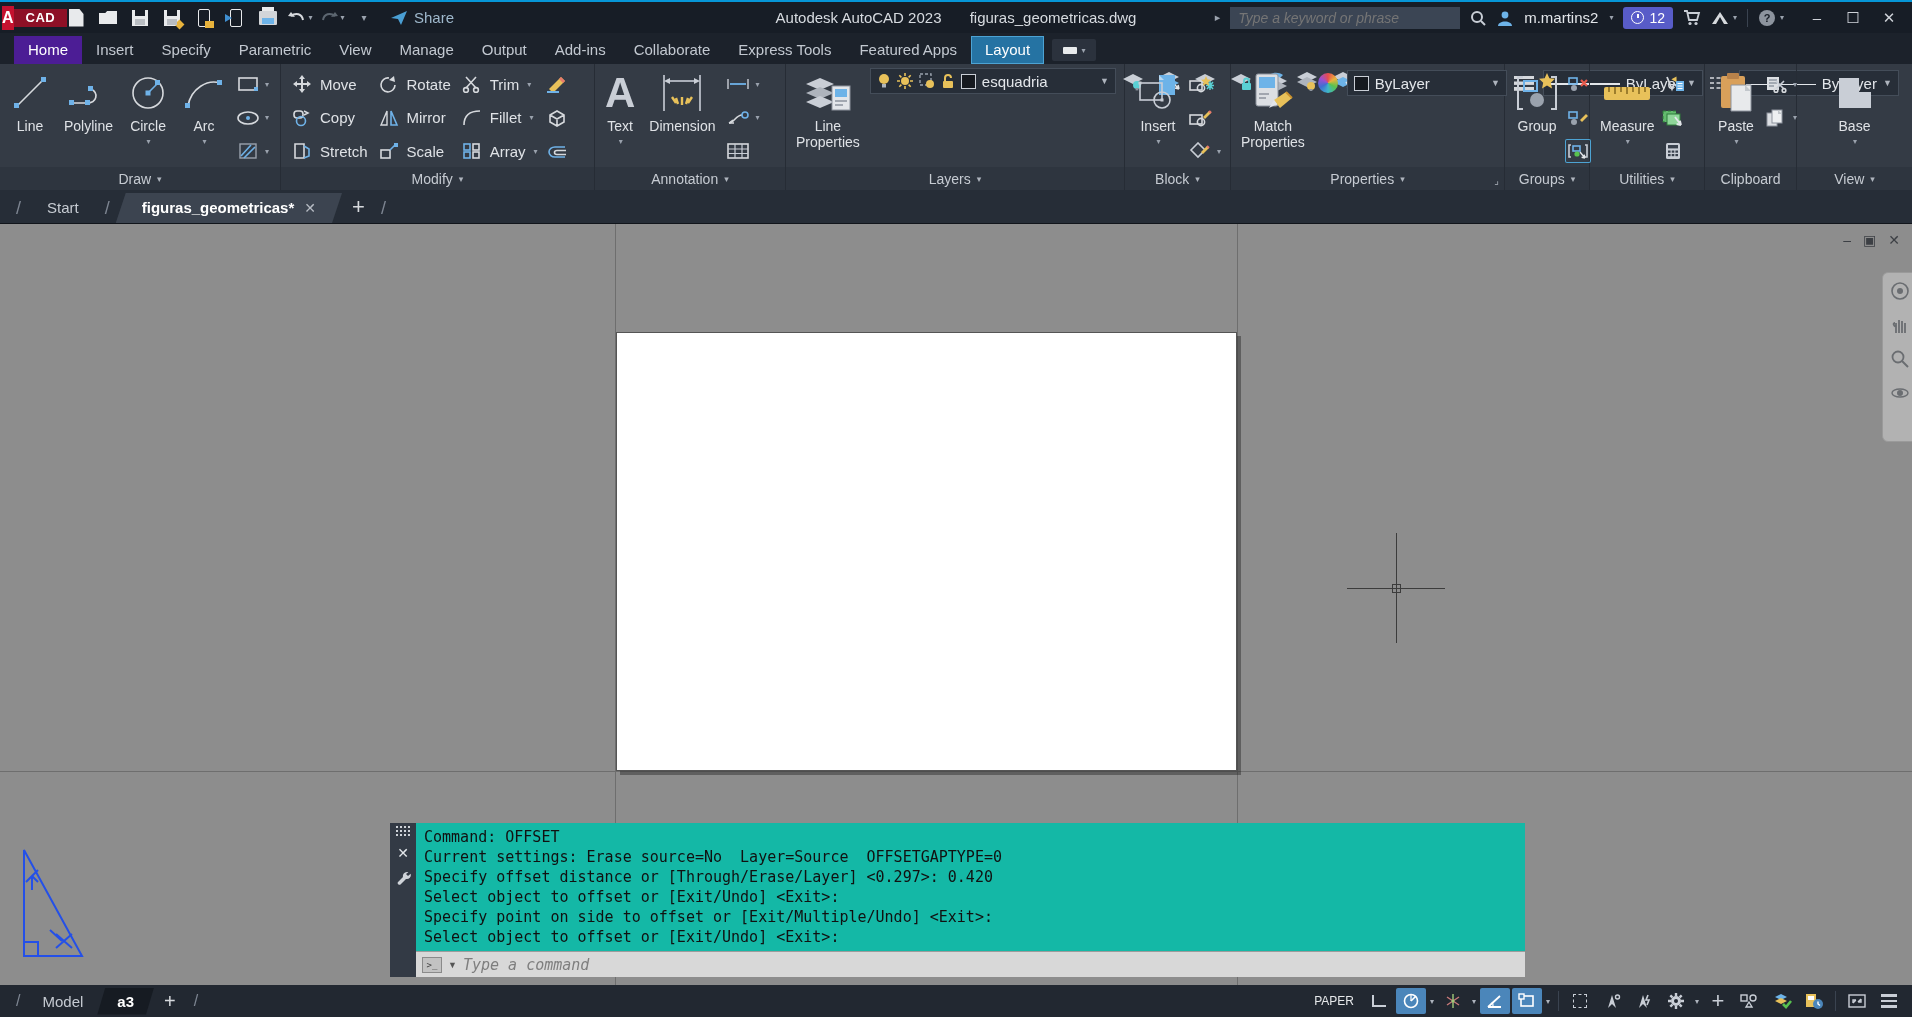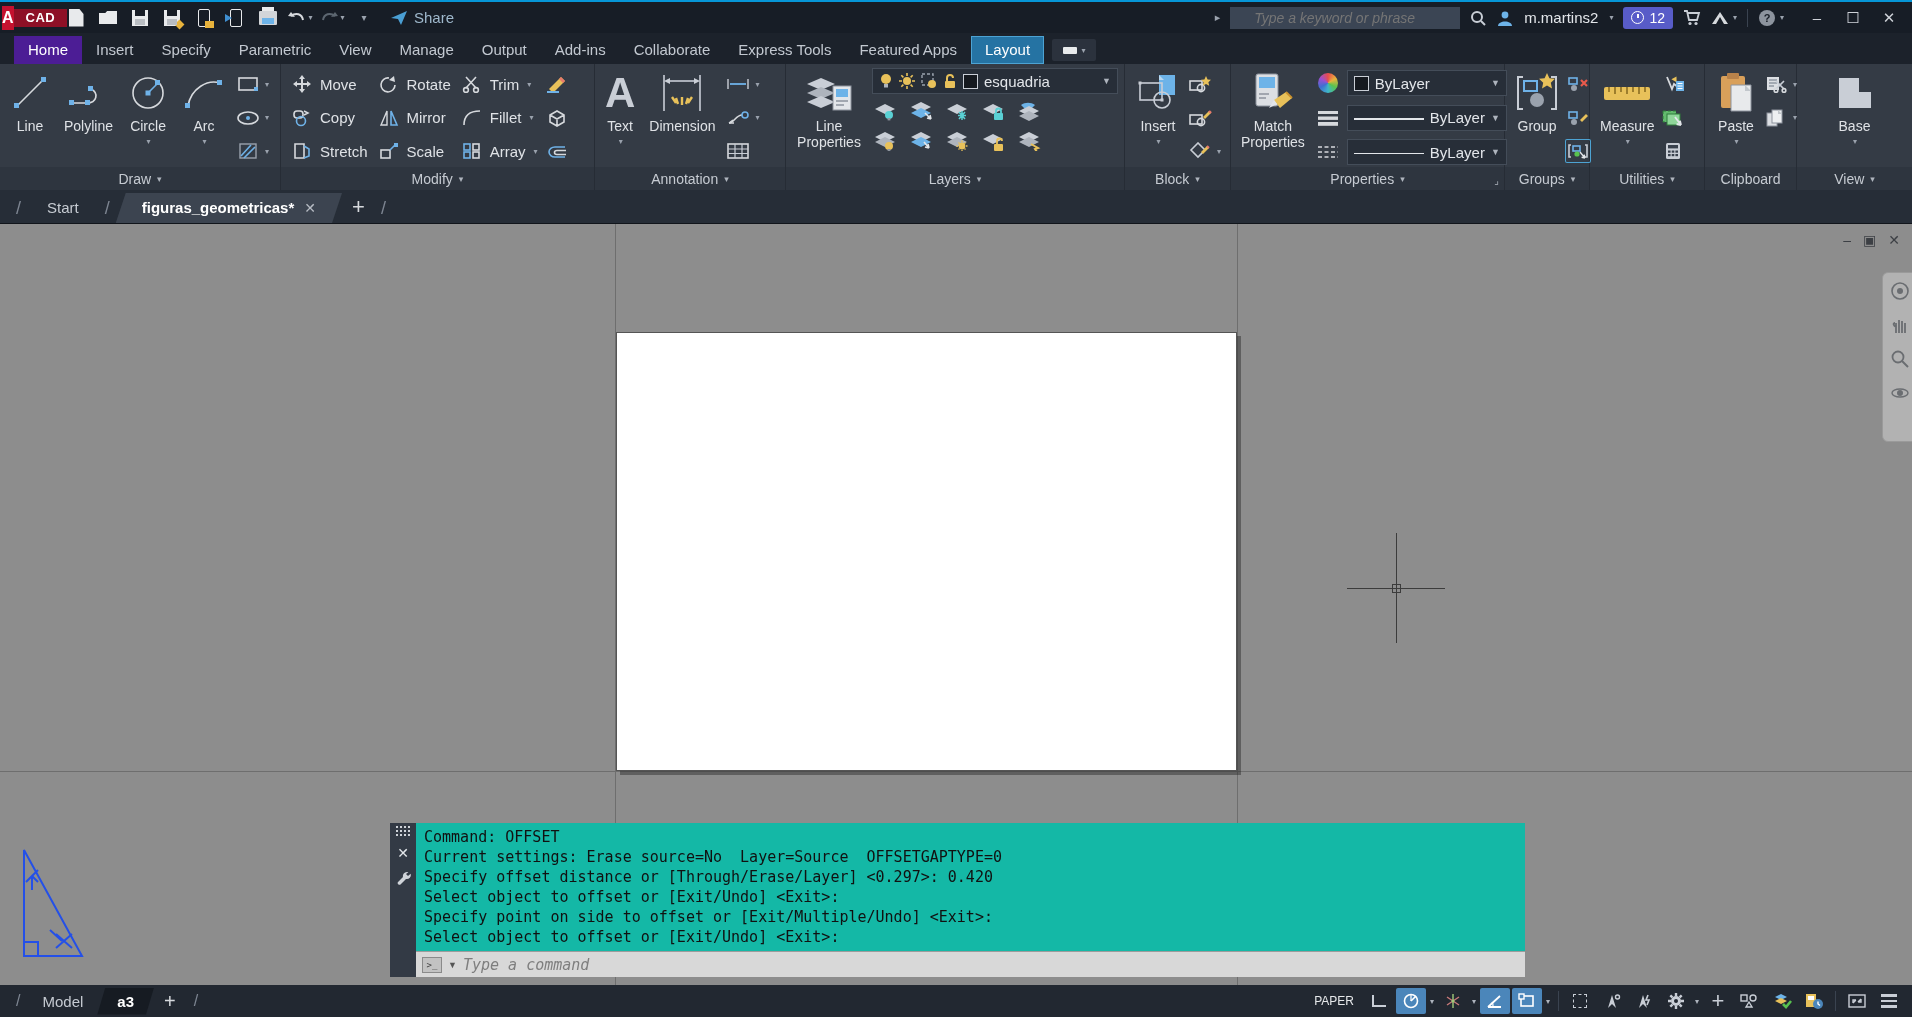--- a/index.html
+++ b/index.html
@@ -17,21 +17,21 @@
     padding:0 12px; display:flex; align-items:center; letter-spacing:.5px; }
   .qat { display:flex; align-items:center; gap:4px; margin-left:8px; }
   .qat-btn { width:28px; height:26px; display:flex; align-items:center; justify-content:center; border-radius:2px; }
   .caret { font-size:8px; color:#9aa2ad; margin-left:1px; }
   .share { display:flex; align-items:center; gap:6px; color:#9fb8cc; margin-left:8px; font-size:15px; }
   .title-center { position:absolute; left:0; right:0; text-align:center; pointer-events:none; }
   .title-center span { pointer-events:auto; }
   .app-title { color:#d7dbe0; } .doc-title { color:#d7dbe0; margin-left:24px; }
   .tb-right { margin-left:auto; display:flex; align-items:center; gap:10px; padding-right:6px; z-index:2; }
   .searchbox { width:230px; height:22px; background:#3b4554; color:#9aa2ad; font-style:italic;
-    font-size:14px; border:none; padding:0 24px; }
+    font-size:14px; border:none; padding:0 8px; }
   .tb-ic { color:#c9ced6; font-size:16px; display:flex; align-items:center; gap:3px; }
   .badge-days { background:#585cc8; color:#fff; border-radius:3px; height:22px; padding:0 8px;
     display:flex; align-items:center; gap:5px; font-size:14px; }
   .clockic { width:13px; height:13px; border:1.5px solid #fff; border-radius:50%; position:relative; }
   .clockic::after{content:"";position:absolute;left:5px;top:2px;width:1.5px;height:4px;background:#fff;}
   .vr { width:1px; height:18px; background:#3a4350; }
   .winbtns { display:flex; align-items:center; gap:2px; margin-left:6px; }
   .winbtn { width:34px; height:28px; display:flex; align-items:center; justify-content:center;
     color:#cfd3d9; font-size:15px; }
   
@@ -74,21 +74,21 @@
   .sbtn { width:26px; height:24px; display:flex; align-items:center; justify-content:center; border-radius:2px; }
   .modcol { display:flex; flex-direction:column; justify-content:space-between; padding:3px 0; }
   .modbtn { display:flex; align-items:center; gap:7px; height:26px; padding:0 4px; color:#dfe2e6;
     font-size:15px; border-radius:2px; }
   .mic { width:22px; display:flex; justify-content:center; }
   
   .combo { background:#272e38; border:1px solid #444d59; height:26px; display:flex; align-items:center;
     gap:6px; padding:0 6px; color:#e3e6ea; font-size:15px; }
   .combo .dd { margin-left:auto; font-size:9px; color:#aeb4bd; }
   .swatch { width:15px; height:15px; background:#15191f; border:1px solid #c9ced6; }
-  .layer-rows { display:flex; flex-direction:column; gap:4px; }
+  .layer-rows { display:flex; flex-direction:row; gap:4px; }
   .lrow { display:flex; gap:10px; align-items:center; height:26px; }
   
   .wg { stroke:#d6d9dd; fill:none; stroke-width:1.6; }
   .bg2 { stroke:#6fb2e8; fill:none; stroke-width:1.6; }
 
   
   .filetabs { height:34px; background:#262d37; display:flex; align-items:flex-end; padding-left:10px;
     border-bottom:1px solid #11151b; }
   .slash { color:#7d8591; font-size:18px; padding:0 6px 4px; }
   .ftab { position:relative; padding:6px 20px 7px; font-size:15px; color:#c6cbd2; }
@@ -201,20 +201,24 @@
       <div class="qat-btn">
           <span style="color:#9aa2ad;font-size:10px">▾</span>
         </div>
       <div class="share">
         <svg width="18" height="16" viewBox="0 0 18 16">
             <path d="M1 8 L17 1 L11 15 L8 9 Z" fill="#4a9fd4"></path>
           </svg>
         <span>Share</span>
       </div>
     </div>
+    <div class="title-center">
+      <span class="app-title">Autodesk AutoCAD 2023</span>
+      <span class="doc-title">figuras_geometricas.dwg</span>
+    </div>
     <div class="tb-right">
       <span style="color:#9aa2ad;font-size:11px">▸</span>
       <input class="searchbox" placeholder="Type a keyword or phrase" style="">
       <span class="tb-ic">
         <svg width="16" height="16" viewBox="0 0 16 16">
             <circle cx="7" cy="7" r="5" stroke="#c9ced6" stroke-width="2" fill="none"></circle>
             <path d="M11 11 L15 15" stroke="#c9ced6" stroke-width="2"></path>
           </svg>
       </span>
       <span class="tb-ic">

